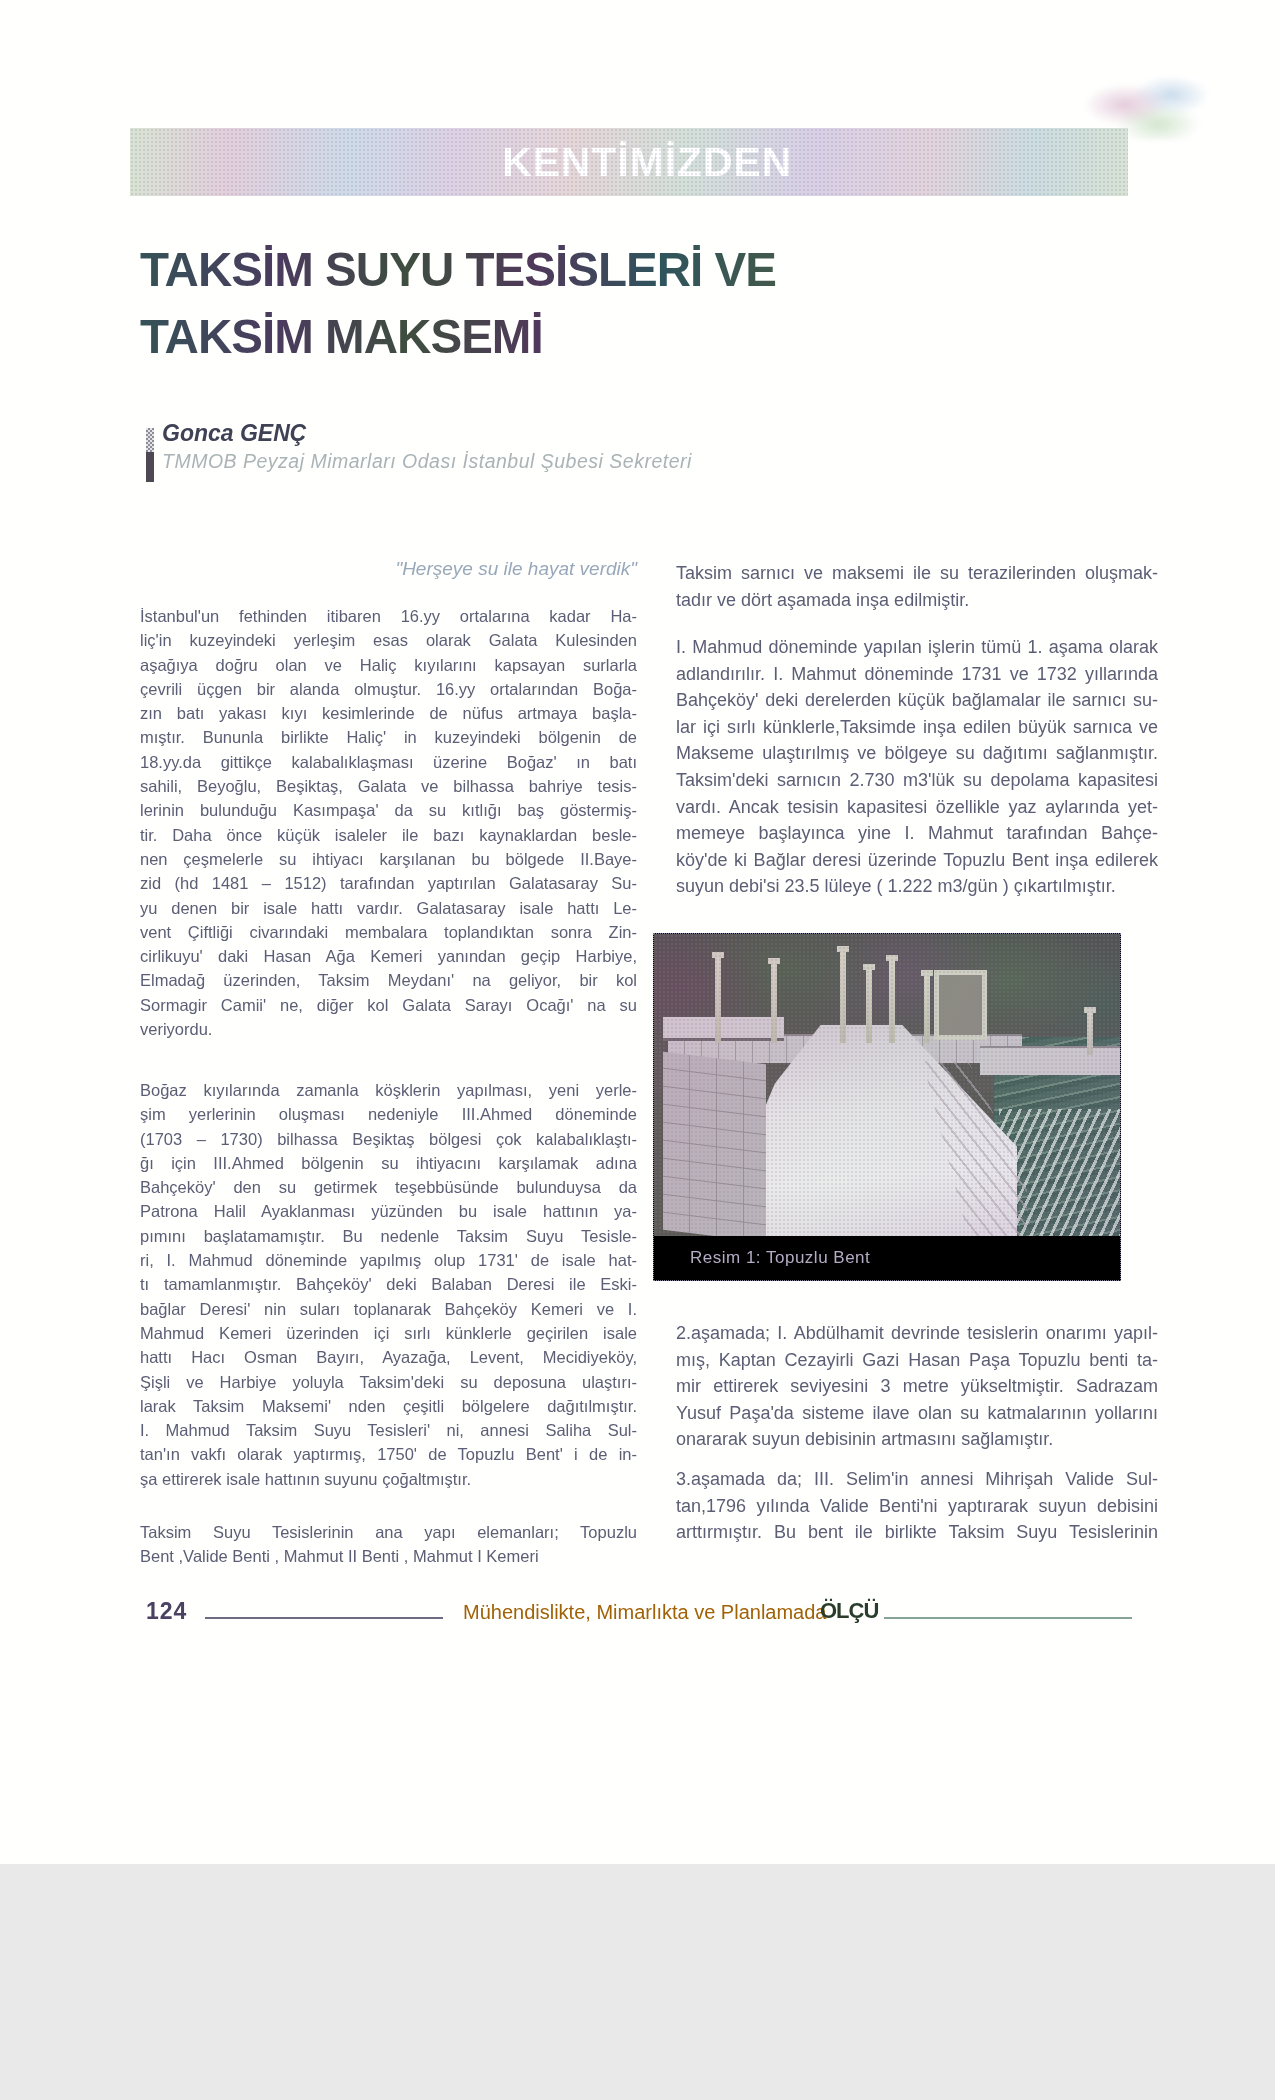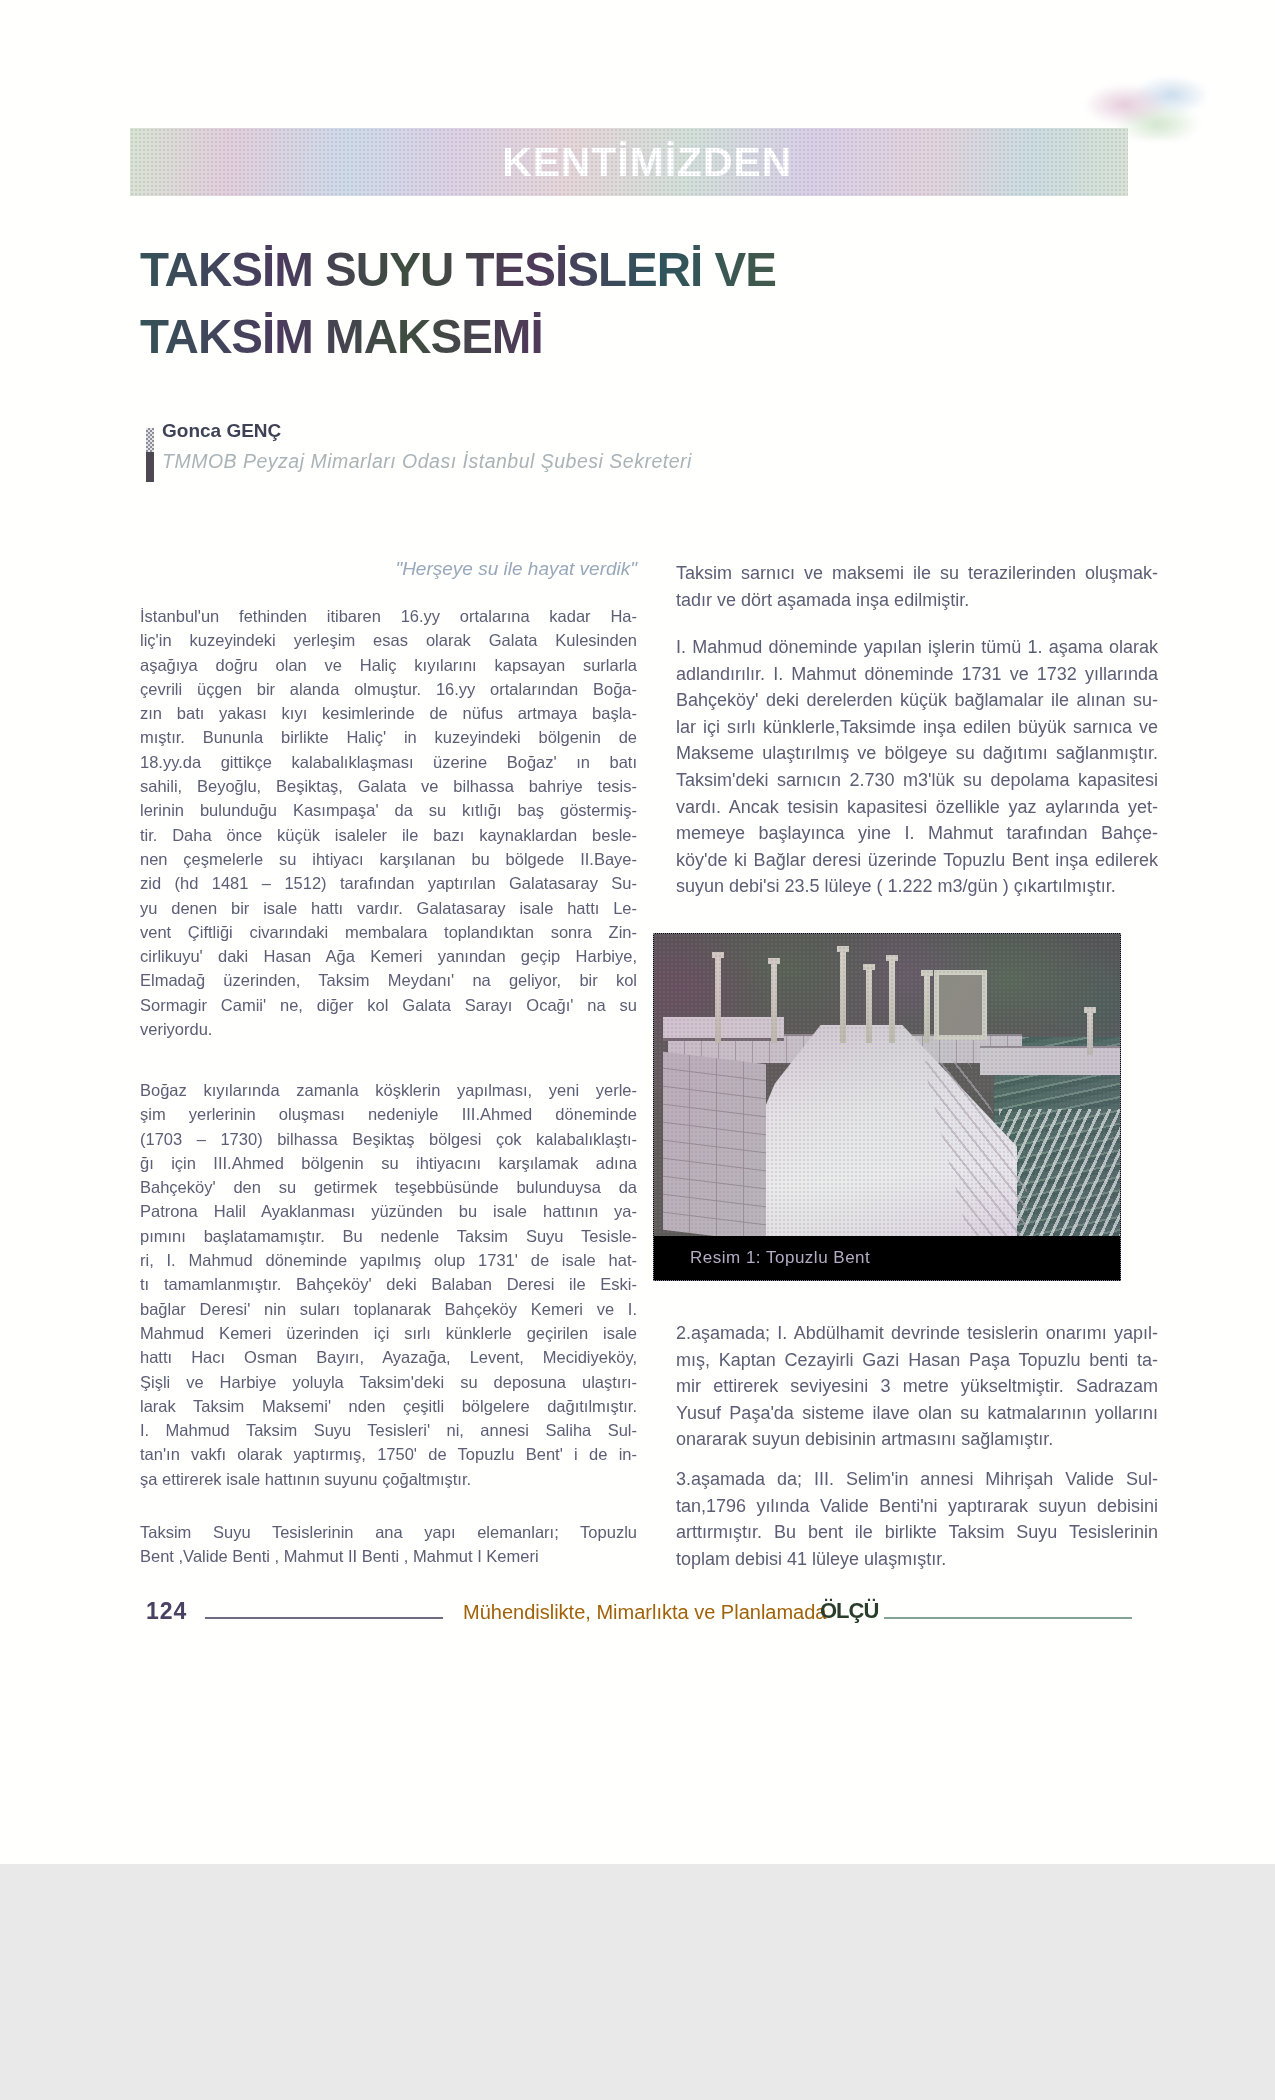--- a/index.html
+++ b/index.html
@@ -26,21 +26,21 @@
   
   .title{position:absolute;left:140px;top:236px;font-weight:bold;font-size:49px;line-height:67px;letter-spacing:-1px;
     transform:scaleX(.97);transform-origin:left top;color:#3c4a55;
     background:linear-gradient(90deg,#355257,#4b3b5e 22%,#3e4e3f 42%,#50395a 62%,#2f545c 82%,#43594b);
     -webkit-background-clip:text;background-clip:text;-webkit-text-fill-color:transparent;}
 
   
   .author-bar{position:absolute;left:146px;top:428px;width:8px;height:54px;}
   .author-bar .seg-check{height:24px;background:repeating-conic-gradient(#8d8d97 0 25%,#e4e4e8 0 50%) 0 0/4px 4px;}
   .author-bar .seg-solid{height:30px;background:#4d4851;}
-  .author-name{position:absolute;left:162px;top:420px;font-size:19px;font-weight:bold;color:#3f4254;}
+  .author-name{position:absolute;left:162px;top:420px;font-size:23px;font-weight:bold;color:#3f4254;font-style:italic;}
   .author-affil{position:absolute;left:162px;top:450px;font-size:19.5px;font-style:italic;color:#aab3b6;letter-spacing:.5px;}
 
   
   .quote{position:absolute;left:140px;top:558px;width:497px;text-align:right;font-size:19px;font-style:italic;color:#98a8ba;}
 
   
   .para{position:absolute;color:#5b5e74;}
   .col-l{left:140px;width:497px;font-size:16.5px;line-height:24.3px;}
   .col-r{left:676px;width:482px;font-size:18px;line-height:26.6px;}
   .ln{text-align:justify;text-align-last:justify;}
@@ -162,21 +162,21 @@
       <div class="ln ln-last">Bent ,Valide Benti , Mahmut II Benti , Mahmut I Kemeri</div>
     </div>
 
   <div id="rp1" class="para col-r">
       <div class="ln">Taksim sarnıcı ve maksemi ile su terazilerinden oluşmak-</div>
       <div class="ln ln-last">tadır ve dört aşamada inşa edilmiştir.</div>
     </div>
   <div id="rp2" class="para col-r">
       <div class="ln">I. Mahmud döneminde yapılan işlerin tümü 1. aşama olarak</div>
       <div class="ln">adlandırılır. I. Mahmut döneminde 1731 ve 1732 yıllarında</div>
-      <div class="ln">Bahçeköy' deki derelerden küçük bağlamalar ile alınan su-</div>
+      <div class="ln">Bahçeköy' deki derelerden küçük bağlamalar ile sarnıcı su-</div>
       <div class="ln">lar içi sırlı künklerle,Taksimde inşa edilen büyük sarnıca ve</div>
       <div class="ln">Makseme ulaştırılmış ve bölgeye su dağıtımı sağlanmıştır.</div>
       <div class="ln">Taksim'deki sarnıcın 2.730 m3'lük su depolama kapasitesi</div>
       <div class="ln">vardı. Ancak tesisin kapasitesi özellikle yaz aylarında yet-</div>
       <div class="ln">memeye başlayınca yine I. Mahmut tarafından Bahçe-</div>
       <div class="ln">köy'de ki Bağlar deresi üzerinde Topuzlu Bent inşa edilerek</div>
       <div class="ln ln-last">suyun debi'si 23.5 lüleye ( 1.222 m3/gün ) çıkartılmıştır.</div>
     </div>
 
   <figure class="figure" style="margin:0;">
@@ -208,21 +208,20 @@
       <div class="ln">2.aşamada; I. Abdülhamit devrinde tesislerin onarımı yapıl-</div>
       <div class="ln">mış, Kaptan Cezayirli Gazi Hasan Paşa Topuzlu benti ta-</div>
       <div class="ln">mir ettirerek seviyesini 3 metre yükseltmiştir. Sadrazam</div>
       <div class="ln">Yusuf Paşa'da sisteme ilave olan su katmalarının yollarını</div>
       <div class="ln ln-last">onararak suyun debisinin artmasını sağlamıştır.</div>
     </div>
   <div id="rp4" class="para col-r">
       <div class="ln">3.aşamada da; III. Selim'in annesi Mihrişah Valide Sul-</div>
       <div class="ln">tan,1796 yılında Valide Benti'ni yaptırarak suyun debisini</div>
       <div class="ln">arttırmıştır. Bu bent ile birlikte Taksim Suyu Tesislerinin</div>
-      <div class="ln ln-last">toplam debisi 41 lüleye ulaşmıştır.</div>
     </div>
 
   <div class="pageno">124</div>
   <div class="rule rule-l"></div>
   <div class="journal">Mühendislikte, Mimarlıkta ve Planlamada</div>
   <div class="logo">ÖLÇÜ</div>
   <div class="rule rule-r"></div>
 
 </div>
 

